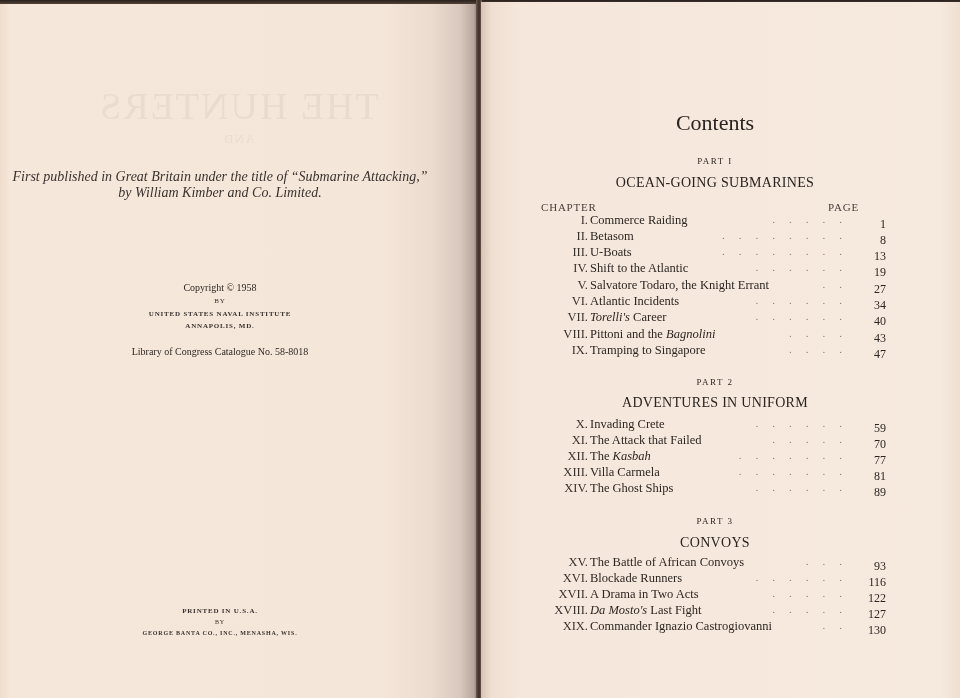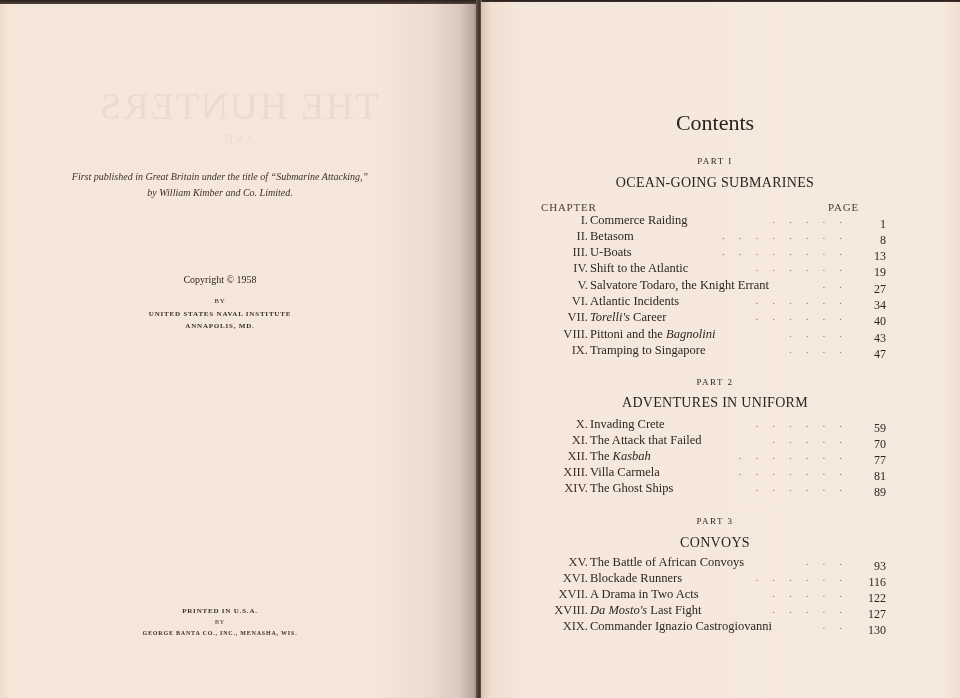--- a/index.html
+++ b/index.html
@@ -29,21 +29,21 @@
   .top-edge {
     position: absolute; left: 0; top: 0; width: 960px; height: 5px;
     background: linear-gradient(to bottom, #2a201c, #5a4a40);
   }
   .ghost {
     position: absolute; left: 0; width: 477px; text-align: center;
     color: rgba(120,100,90,0.08); transform: scaleX(-1);
     font-family: "Liberation Serif", serif; letter-spacing: 2px;
   }
   .left-text { position: absolute; left: 0; width: 440px; text-align: center; }
-  .italic-note { font-style: italic; font-size: 10px; line-height: 17px; color: #3a322e; }
+  .italic-note { font-style: italic; font-size: 14px; line-height: 17px; color: #3a322e; }
   .copyright { font-size: 10px; color: #2f2824; }
   .small-caps { font-size: 7px; letter-spacing: 0.8px; font-weight: bold; color: #3a322e; }
   .lcc { font-size: 10px; color: #2f2824; }
 
   .toc-title {
     position: absolute; left: 481px; width: 520px; text-align: center;
     top: 110px; font-size: 22px; color: #2a2320;
   }
   .part-label {
     position: absolute; left: 480px; width: 520px; text-align: center;
@@ -67,24 +67,25 @@
 <div class="spread">
   <div class="top-edge"></div>
 
   <div class="page left"></div>
   <div class="ghost" style="top:84px;font-size:38px;">THE HUNTERS</div>
   <div class="ghost" style="top:132px;font-size:12px;">AND</div>
 
   <div class="left-text italic-note" style="top:168px;">First published in Great Britain under the title of “Submarine Attacking,”</div>
   <div class="left-text italic-note" style="top:184px;">by William Kimber and Co. Limited.</div>
 
-  <div class="left-text copyright" style="top:274px;text-align:center;">Copyright © 1958</div>
+  <div class="left-text copyright" style="top:282px;text-align:center;">Copyright © 1958</div>
   <div class="left-text small-caps" style="top:297px;font-weight:normal;">BY</div>
   <div class="left-text small-caps" style="top:310px;">UNITED STATES NAVAL INSTITUTE</div>
   <div class="left-text small-caps" style="top:322px;">ANNAPOLIS, MD.</div>
+  <div class="left-text lcc" style="top:346px;">Library of Congress Catalogue No. 58-8018</div>
 
   <div class="left-text small-caps" style="top:607px;">PRINTED IN U.S.A.</div>
   <div class="left-text small-caps" style="top:619px;font-weight:normal;font-size:6px;">BY</div>
   <div class="left-text small-caps" style="top:630px;font-size:6px;">GEORGE BANTA CO., INC., MENASHA, WIS.</div>
 
   <div class="gutter"></div>
 
   <div class="page right"></div>
   <div class="toc-title" style="left:455px;">Contents</div>
 

